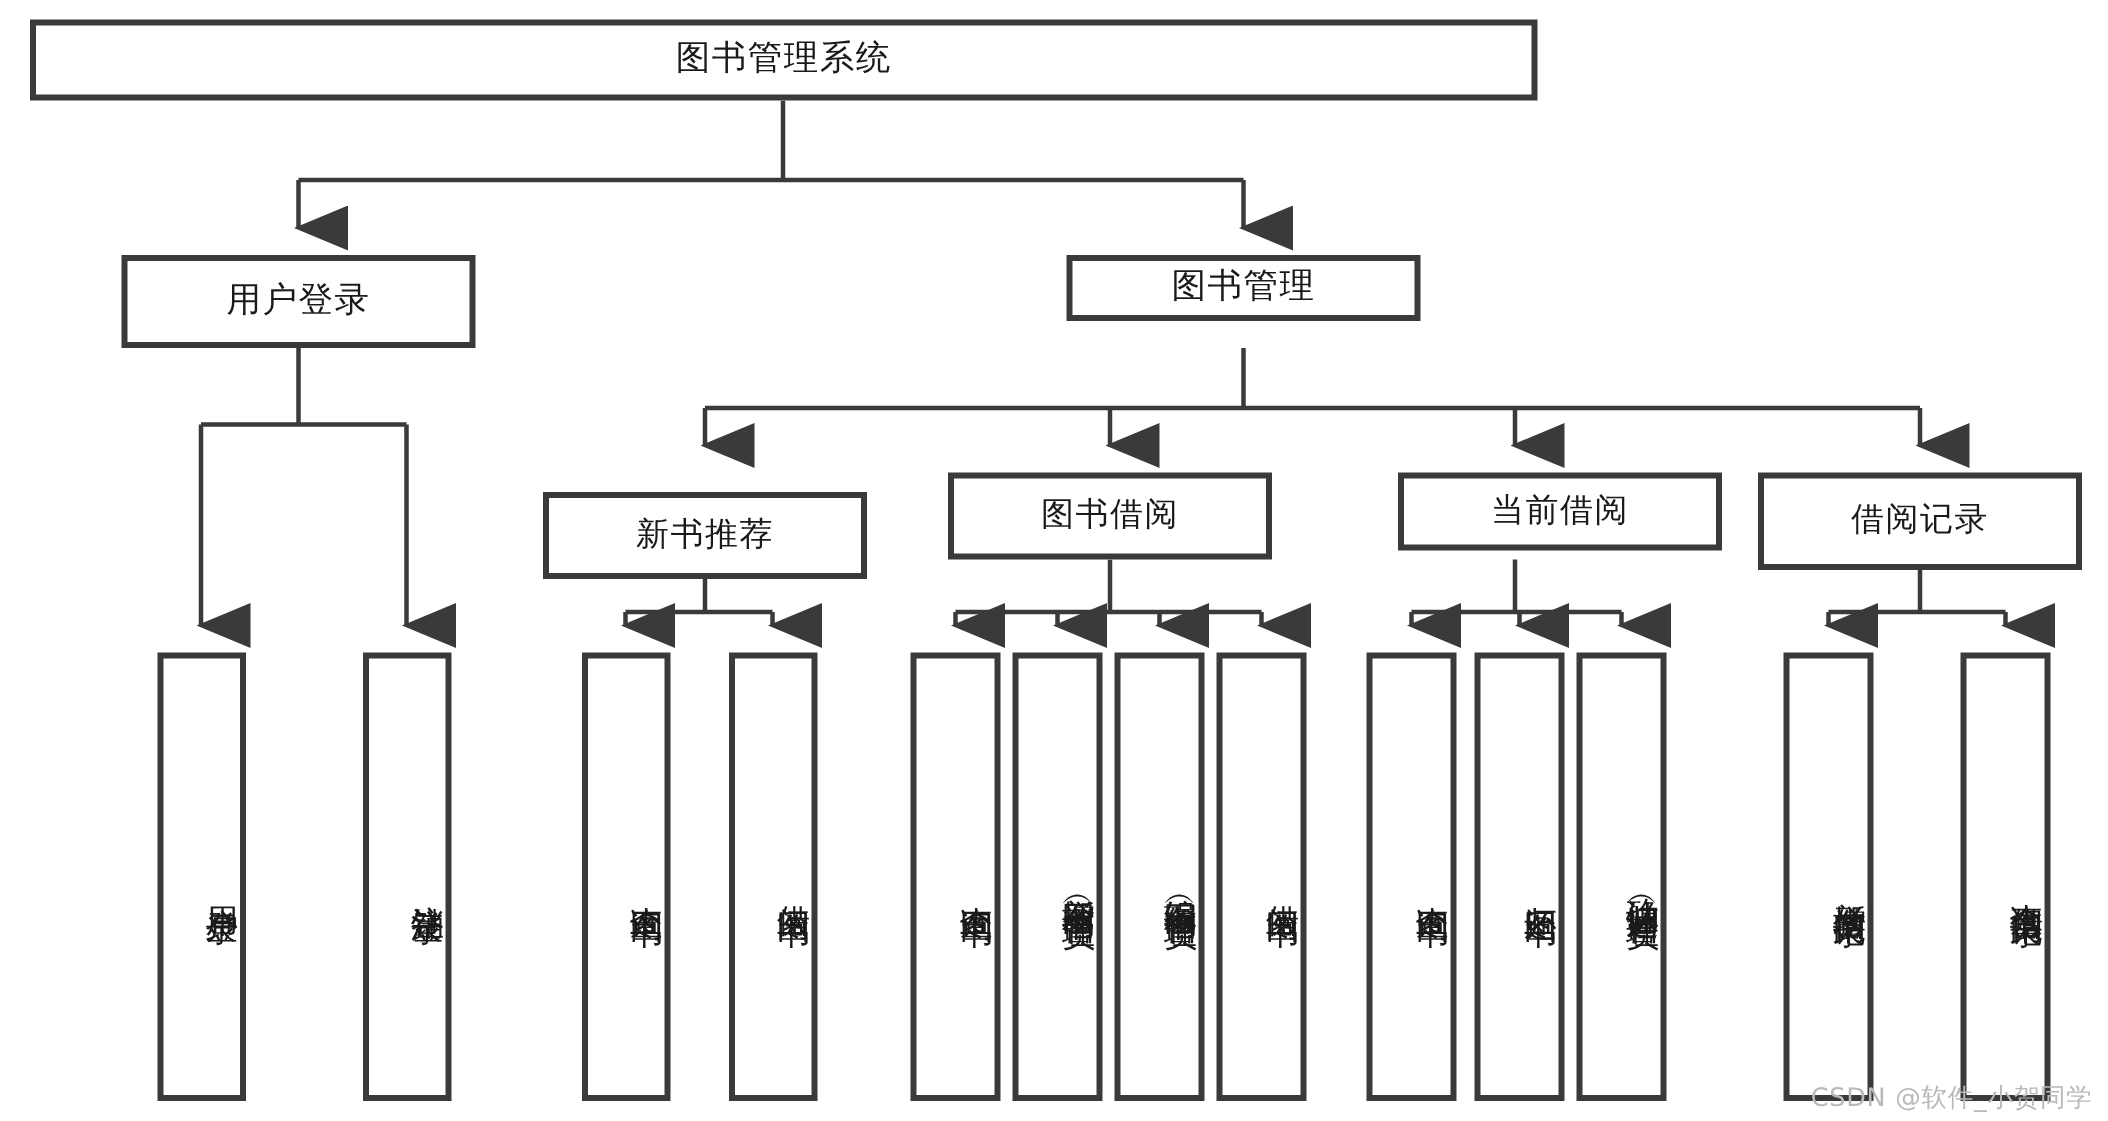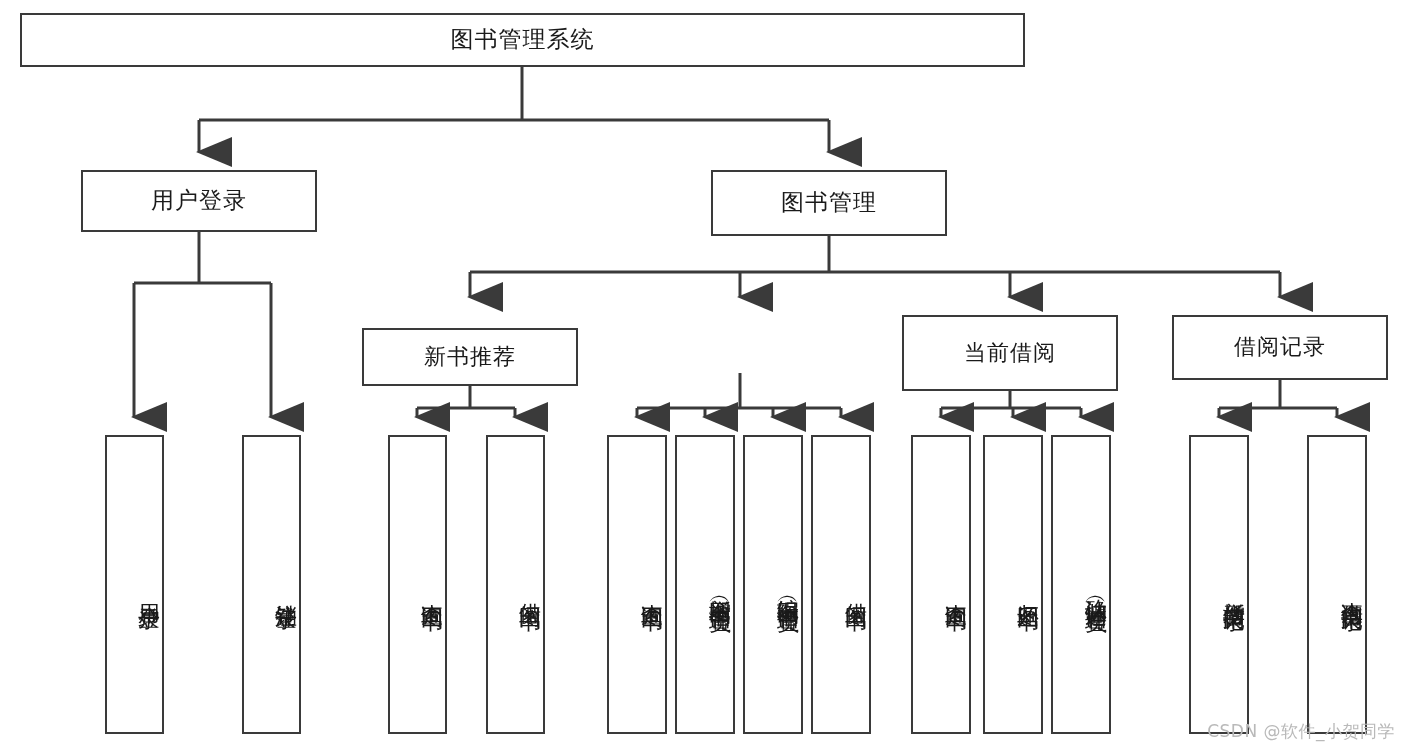--- a/index.html
+++ b/index.html
@@ -22,21 +22,21 @@
     left: 0;
     top: 0;
     width: 1405px;
     height: 747px;
     pointer-events: none;
   }
   .node {
     position: absolute;
     box-sizing: border-box;
     background: #ffffff;
-    border: 2px solid #14b8a6;
+    border: 4px solid #14b8a6;
     display: flex;
     align-items: center;
     justify-content: center;
     text-align: center;
     color: #1a1a1a;
   }
   .node.h {
     font-size: 23px;
     line-height: 1.2;
     letter-spacing: 1px;
@@ -123,24 +123,25 @@
       <path d="M 1280 373 L 1280 408"></path>
       <path d="M 1219 408 L 1337 408"></path>
       <path d="M 1219 408 L 1219 417" marker-end="url(#arrow)"></path>
       <path d="M 1337 408 L 1337 417" marker-end="url(#arrow)"></path>
     </g>
   </svg>
 
   <div class="node h" id="node-root" style="left: 20px; top: 13px; width: 1005px; height: 54px; border-color: rgb(58, 58, 58); color: rgb(26, 26, 26);">图书管理系统</div>
 
   <div class="node h" id="node-l2-0" style="left: 81px; top: 170px; width: 236px; height: 62px; border-color: rgb(58, 58, 58); color: rgb(26, 26, 26);">用户登录</div>
-  <div class="node h" id="node-l2-1" style="left: 711px; top: 170px; width: 236px; height: 66px; border-color: rgb(58, 58, 58); color: rgb(26, 26, 26);">图书管理</div>
+  <div class="node h" id="node-l2-1" style="left: 711px; top: 170px; width: 236px; height: 44px; border-color: rgb(58, 58, 58); color: rgb(26, 26, 26);">图书管理</div>
 
   <div class="node h small" id="node-l3-0" style="left: 362px; top: 328px; width: 216px; height: 58px; border-color: rgb(58, 58, 58); color: rgb(26, 26, 26);">新书推荐</div>
-  <div class="node h small" id="node-l3-2" style="left: 902px; top: 315px; width: 216px; height: 76px; border-color: rgb(58, 58, 58); color: rgb(26, 26, 26);">当前借阅</div>
+  <div class="node h small" id="node-l3-1" style="left: 632px; top: 315px; width: 216px; height: 58px; border-color: rgb(58, 58, 58); color: rgb(26, 26, 26);">图书借阅</div>
+  <div class="node h small" id="node-l3-2" style="left: 932px; top: 315px; width: 216px; height: 52px; border-color: rgb(58, 58, 58); color: rgb(26, 26, 26);">当前借阅</div>
   <div class="node h small" id="node-l3-3" style="left: 1172px; top: 315px; width: 216px; height: 65px; border-color: rgb(58, 58, 58); color: rgb(26, 26, 26);">借阅记录</div>
 
   <div class="node v" id="leaf-0" style="left: 105px; top: 435px; width: 59px; height: 299px; border-color: rgb(58, 58, 58); color: rgb(26, 26, 26);">
     <span class="vtext">用户登录</span>
   </div>
   <div class="node v" id="leaf-1" style="left: 242px; top: 435px; width: 59px; height: 299px; border-color: rgb(58, 58, 58); color: rgb(26, 26, 26);">
     <span class="vtext">注销登录</span>
   </div>
   <div class="node v" id="leaf-2" style="left: 388px; top: 435px; width: 59px; height: 299px; border-color: rgb(58, 58, 58); color: rgb(26, 26, 26);">
     <span class="vtext">查询图书</span>

